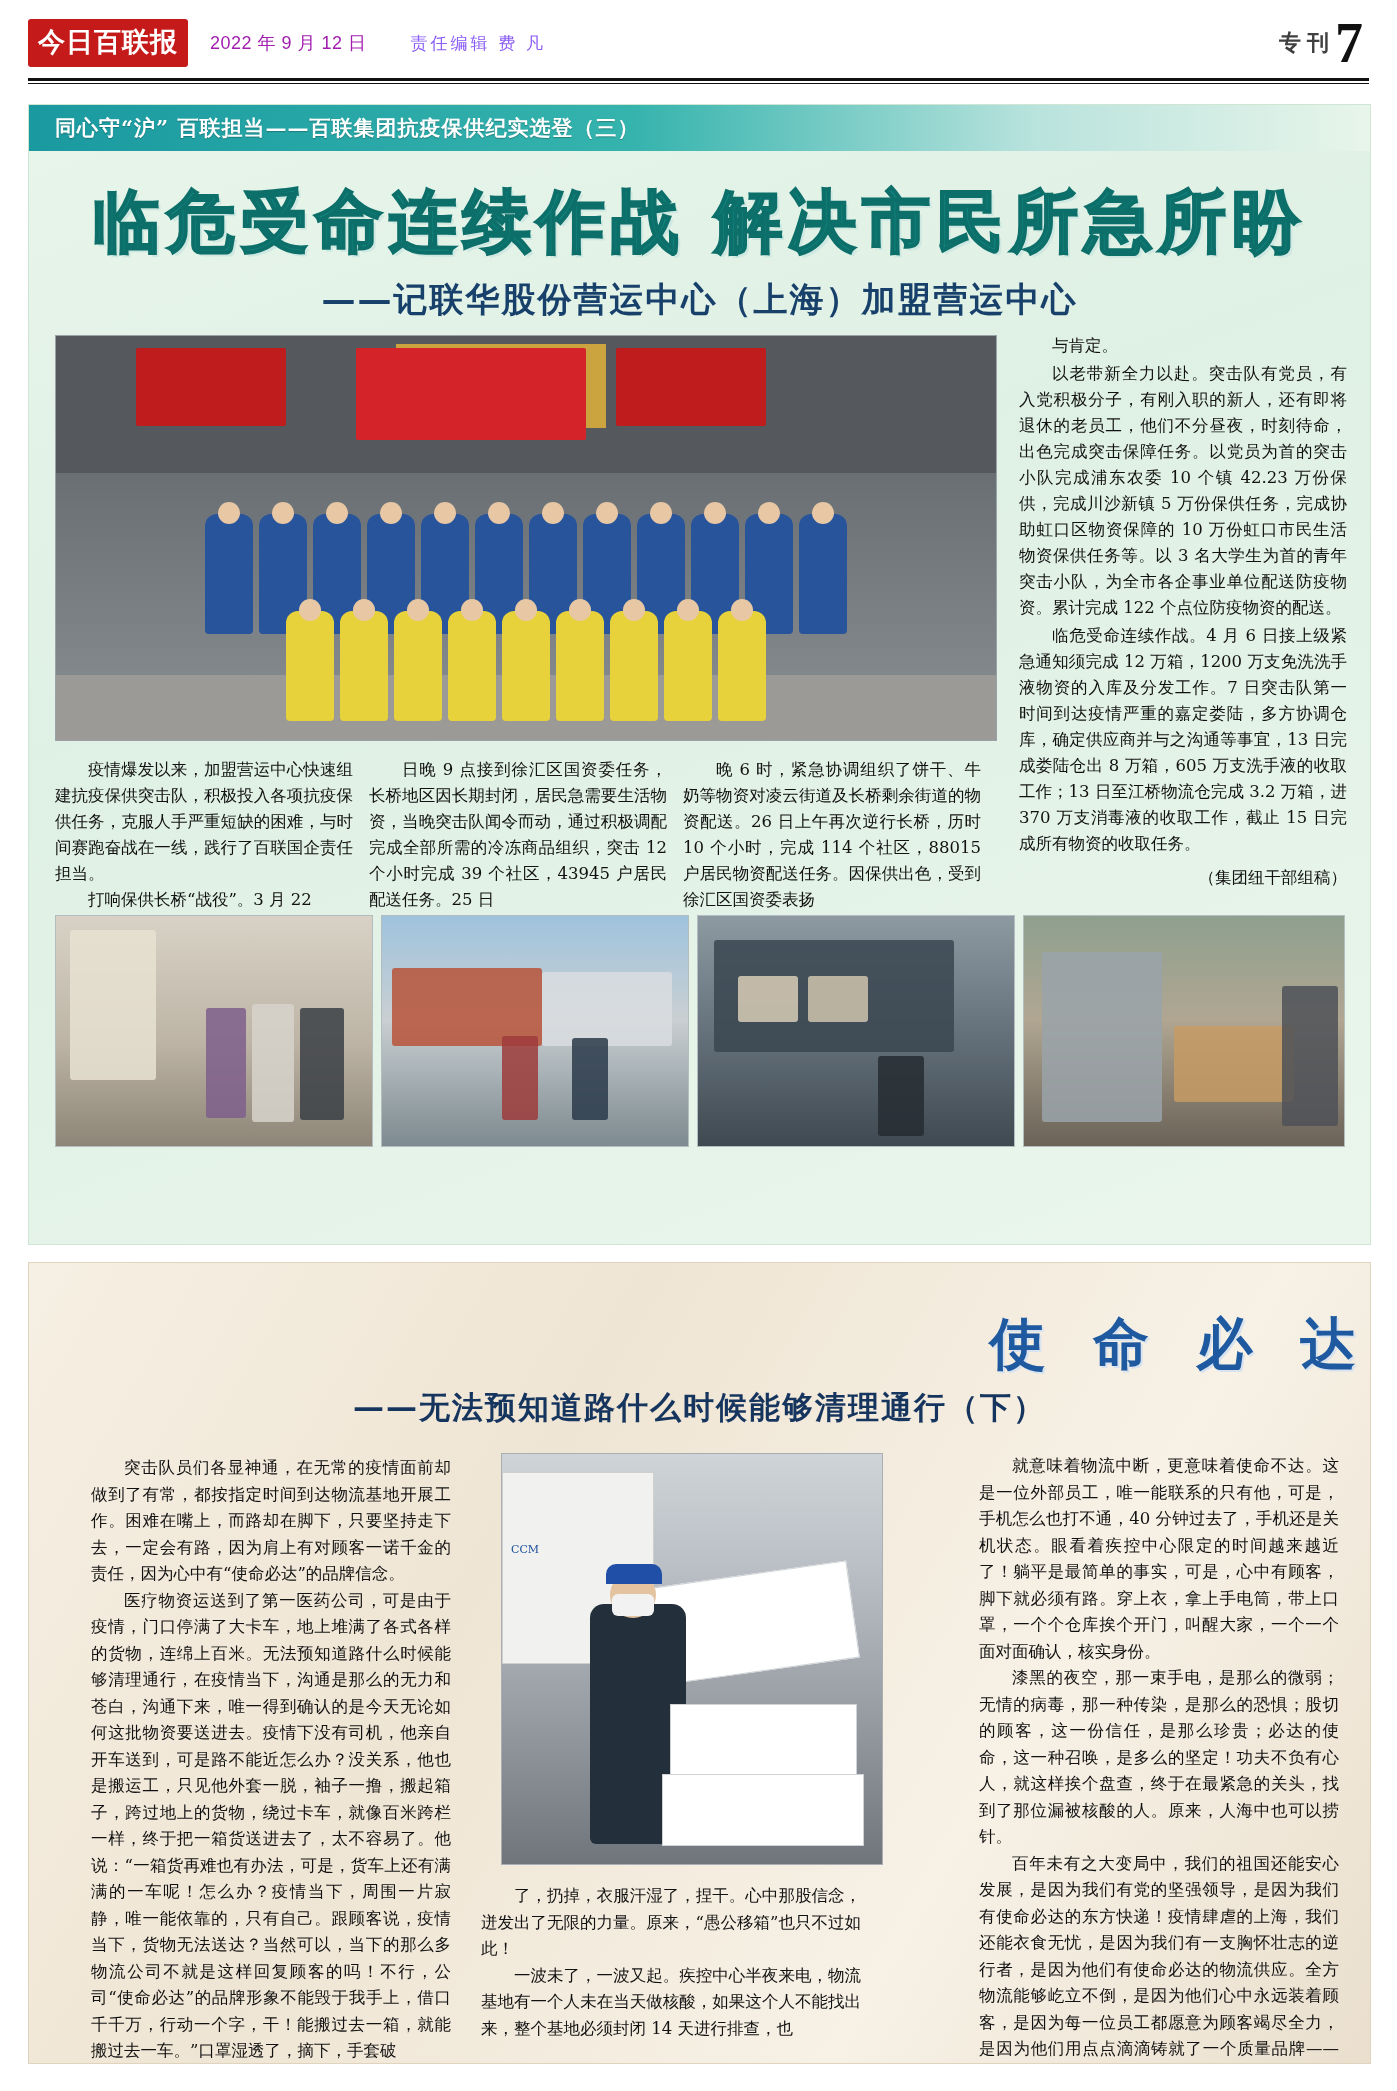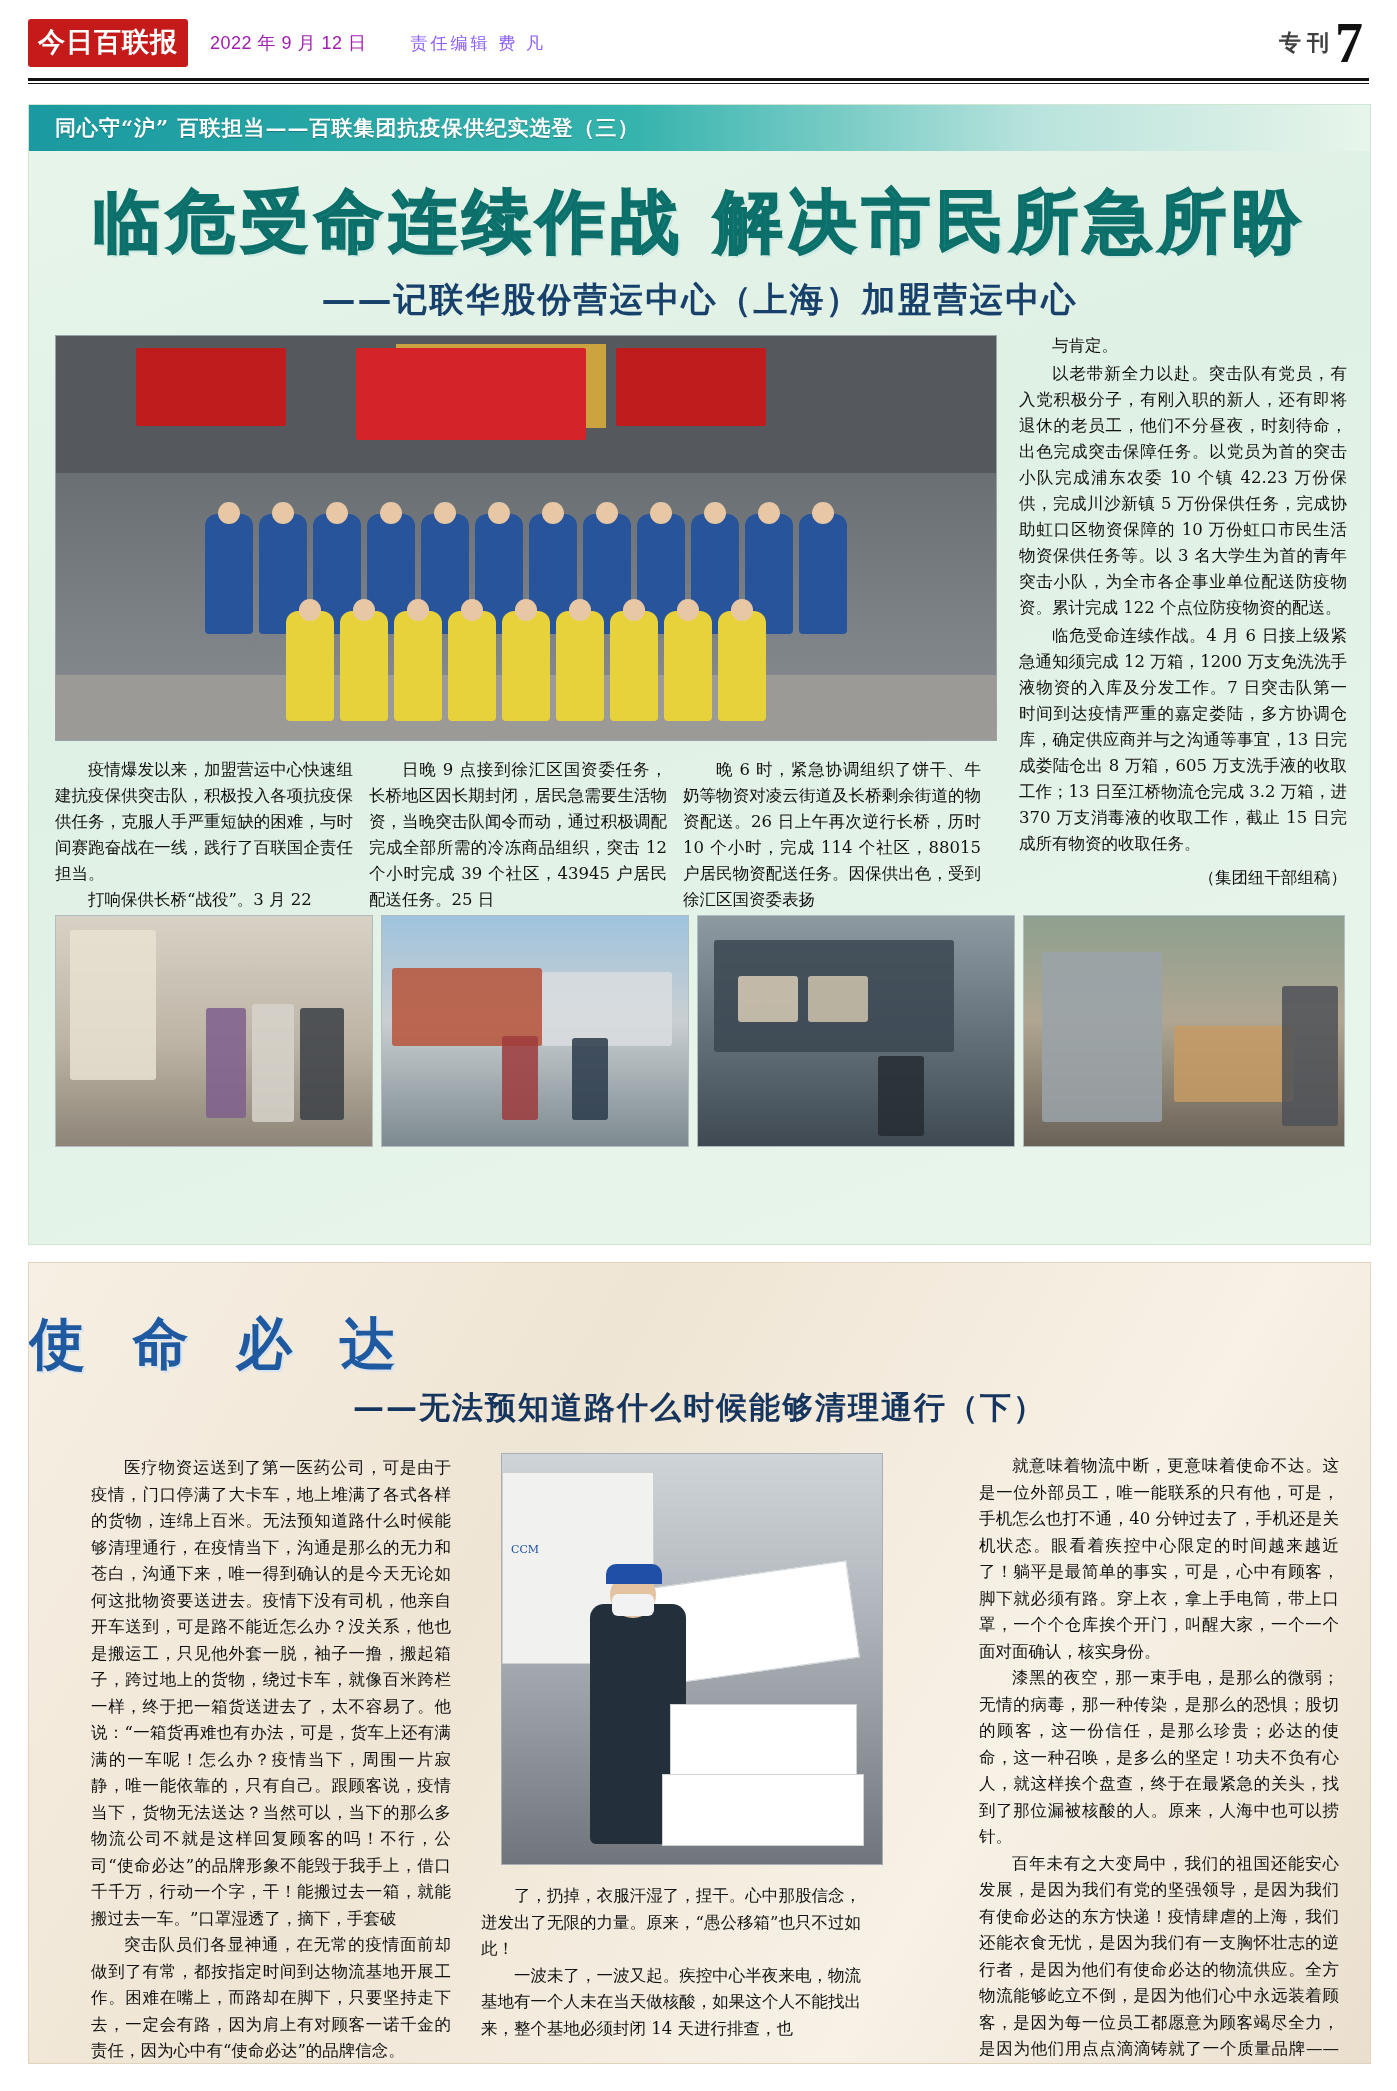--- a/index.html
+++ b/index.html
@@ -139,21 +139,21 @@
   .blob{position:absolute;border-radius:3px;opacity:.85;}
 
   
   .block-beige{
     position:absolute;left:28px;top:1262px;width:1341px;height:800px;
     background:linear-gradient(120deg,#f6efe3 0%,#efe5d4 35%,#f7f1e6 70%,#eadfcd 100%);
     border:1px solid #e0d4bf;
     overflow:hidden;
   }
   .headline2{
-    position:absolute;left:0;top:44px;width:1341px;text-align:left;
+    position:absolute;left:0;top:44px;width:1341px;text-align:right;
     font-weight:bold;font-size:56px;letter-spacing:14px;color:#1f5aa0;
     text-shadow:2px 2px 0 #d8e3ef;
     white-space:nowrap;
   }
   .subheadline2{
     position:absolute;left:0;top:124px;width:1341px;text-align:center;
     font-weight:bold;font-size:31px;letter-spacing:2px;color:#16355e;
     white-space:nowrap;
   }
   .b-col{
@@ -324,22 +324,22 @@
         <div class="blob" style="left:258px;top:70px;width:56px;height:140px;background:#4d5157;"></div>
       </div>
     </div>
   </div>
 
   <div class="block-beige">
     <div class="headline2">使 命 必 达</div>
     <div class="subheadline2">——无法预知道路什么时候能够清理通行（下）</div>
 
     <div class="b-col b-left">
+      <p>突击队员们各显神通，在无常的疫情面前却做到了有常，都按指定时间到达物流基地开展工作。困难在嘴上，而路却在脚下，只要坚持走下去，一定会有路，因为肩上有对顾客一诺千金的责任，因为心中有“使命必达”的品牌信念。</p>
       <p>医疗物资运送到了第一医药公司，可是由于疫情，门口停满了大卡车，地上堆满了各式各样的货物，连绵上百米。无法预知道路什么时候能够清理通行，在疫情当下，沟通是那么的无力和苍白，沟通下来，唯一得到确认的是今天无论如何这批物资要送进去。疫情下没有司机，他亲自开车送到，可是路不能近怎么办？没关系，他也是搬运工，只见他外套一脱，袖子一撸，搬起箱子，跨过地上的货物，绕过卡车，就像百米跨栏一样，终于把一箱货送进去了，太不容易了。他说：“一箱货再难也有办法，可是，货车上还有满满的一车呢！怎么办？疫情当下，周围一片寂静，唯一能依靠的，只有自己。跟顾客说，疫情当下，货物无法送达？当然可以，当下的那么多物流公司不就是这样回复顾客的吗！不行，公司“使命必达”的品牌形象不能毁于我手上，借口千千万，行动一个字，干！能搬过去一箱，就能搬过去一车。”口罩湿透了，摘下，手套破</p>
-      <p>突击队员们各显神通，在无常的疫情面前却做到了有常，都按指定时间到达物流基地开展工作。困难在嘴上，而路却在脚下，只要坚持走下去，一定会有路，因为肩上有对顾客一诺千金的责任，因为心中有“使命必达”的品牌信念。</p>
     </div>
 
     <div class="photo-truck">
       <div class="tk-truck">
           <div class="lbl">CCM</div>
         </div>
       <div class="tk-box tk-b1"></div>
       <div class="tk-person"></div>
       <div class="tk-head"></div>
       <div class="tk-cap"></div>

